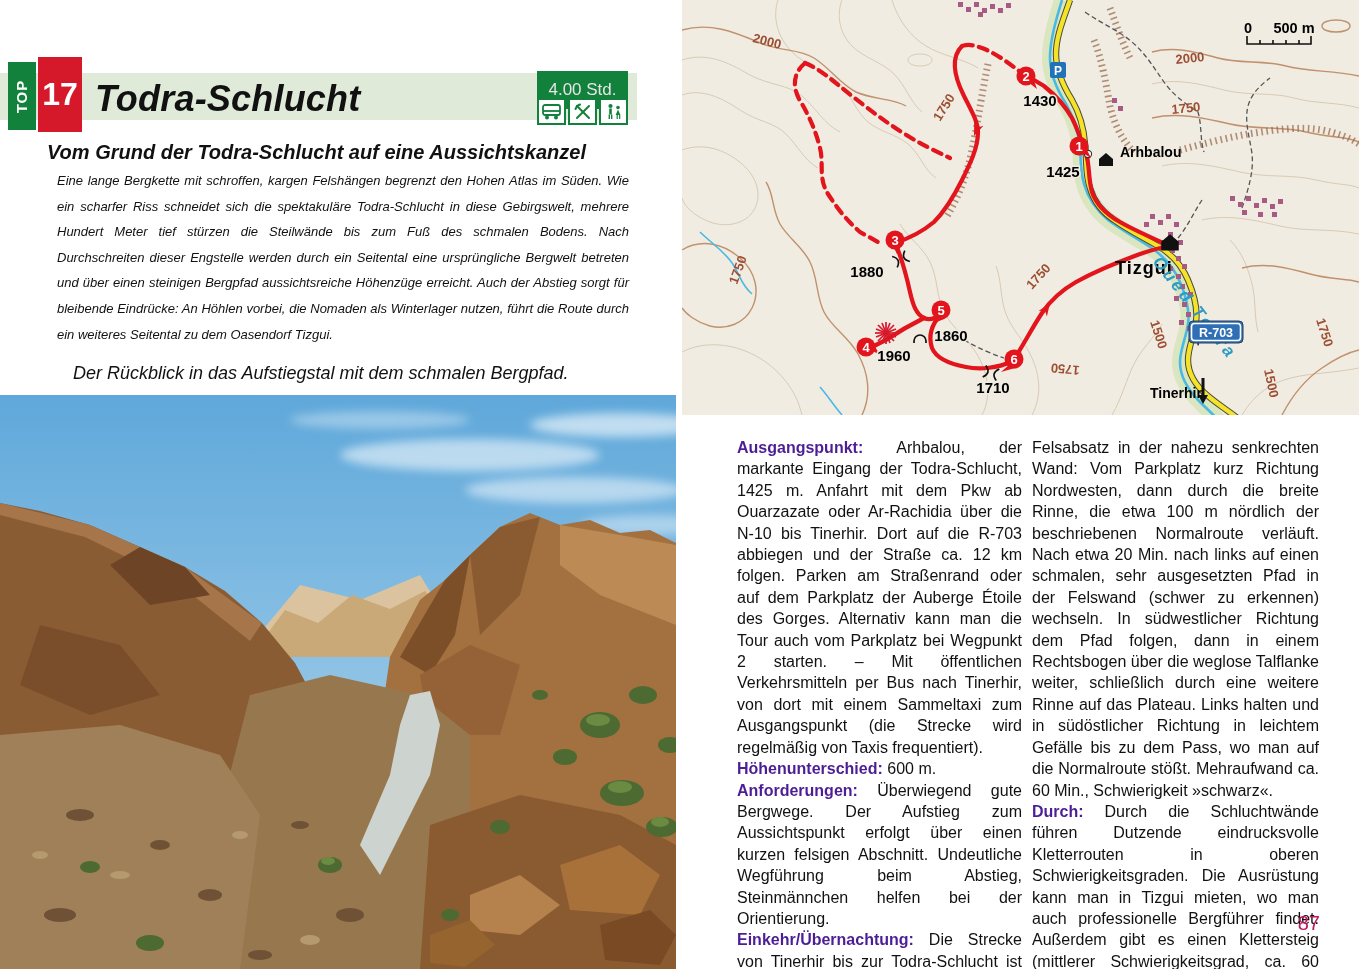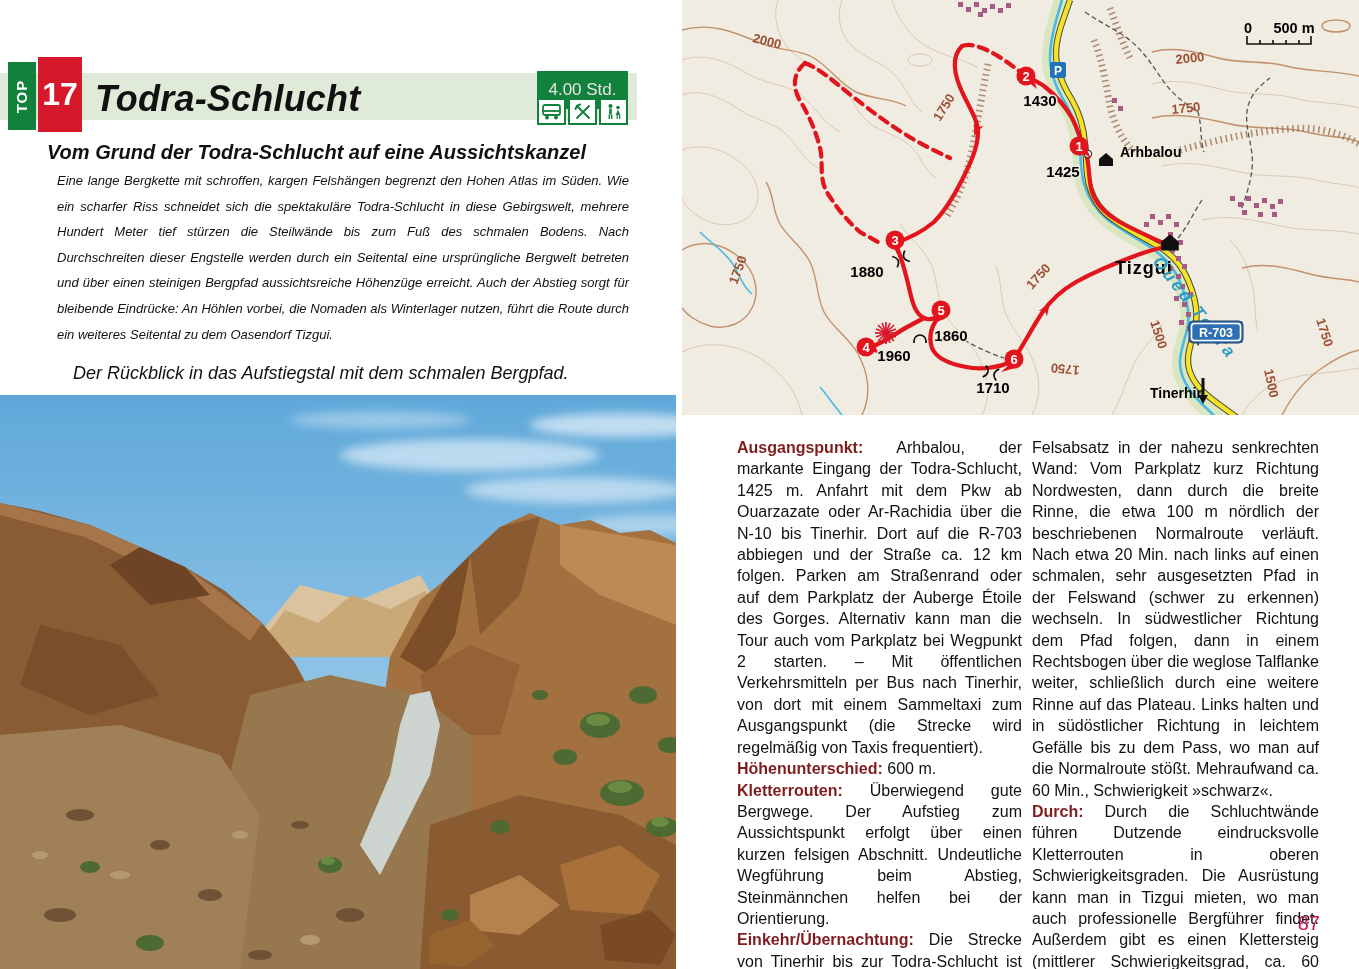--- a/index.html
+++ b/index.html
@@ -30,21 +30,21 @@
   .caption{position:absolute;left:57px;top:363px;width:600px;font-size:18px;
            font-style:italic;margin-left:16px;}
   
   .photo{position:absolute;left:0;top:395px;width:676px;height:574px;}
   .map{position:absolute;left:682px;top:0;width:677px;height:415px;}
   
   .col{position:absolute;top:437px;font-size:16px;line-height:21.4px;text-align:justify;}
   .colL{left:737px;width:285px;}
   .colR{left:1032px;width:287px;}
   .col p{margin:0;}
-  .lbl{color:#7f1d1d;font-weight:bold;}
+  .lbl{color:#4c1d95;font-weight:bold;}
   .lbl:empty{display:none;}
   .pageno{position:absolute;left:1270px;top:912px;width:50px;text-align:right;
           font-size:20px;color:#be185d;}
   
   text{font-family:"Liberation Sans",sans-serif;}
   .halo{paint-order:stroke;stroke:#f1ece2;stroke-width:3px;fill:#000;
         font-weight:bold;font-size:15px;}
   .ctl{fill:#9c4f33;font-weight:bold;font-size:13px;}
   .wpn{fill:#fff;font-weight:bold;font-size:13px;text-anchor:middle;}
   .place{font-weight:bold;fill:#000;}
@@ -409,21 +409,21 @@
         <text x="566" y="33" text-anchor="middle" font-weight="bold" font-size="14.5">0</text>
         <text x="612" y="33" text-anchor="middle" font-weight="bold" font-size="14.5">500 m</text>
         <path d="M565,36 L565,44 L629,44 L629,36 M578,44 L578,40 M591,44 L591,40 M604,44 L604,40 M617,44 L617,40" fill="none" stroke="#111" stroke-width="1.6"></path>
       </g>
     </svg>
   </div>
 
   <div class="col colL">
     <p><span class="lbl">Ausgangspunkt:</span><span> Arhbalou, der markante Eingang der Todra-Schlucht, 1425 m. Anfahrt mit dem Pkw ab Ouarzazate oder Ar-Rachidia über die N-10 bis Tinerhir. Dort auf die R-703 abbiegen und der Straße ca. 12 km folgen. Parken am Straßenrand oder auf dem Parkplatz der Auberge Étoile des Gorges. Alternativ kann man die Tour auch vom Parkplatz bei Wegpunkt 2 starten. – Mit öffentlichen Verkehrsmitteln per Bus nach Tinerhir, von dort mit einem Sammeltaxi zum Ausgangspunkt (die Strecke wird regelmäßig von Taxis frequentiert).</span></p>
     <p><span class="lbl">Höhenunterschied:</span><span> 600 m.</span></p>
-    <p><span class="lbl">Kletterrouten:</span><span> Überwiegend gute Bergwege. Der Aufstieg zum Aussichtspunkt erfolgt über einen kurzen felsigen Abschnitt. Undeutliche Wegführung beim Abstieg, Steinmännchen helfen bei der Orientierung.</span></p>
+    <p><span class="lbl">Anforderungen:</span><span> Überwiegend gute Bergwege. Der Aufstieg zum Aussichtspunkt erfolgt über einen kurzen felsigen Abschnitt. Undeutliche Wegführung beim Abstieg, Steinmännchen helfen bei der Orientierung.</span></p>
     <p><span class="lbl">Einkehr/Übernachtung:</span><span> Die Strecke von Tinerhir bis zur Todra-Schlucht ist von zahlreichen Hotels und Auberges verschiedener Kategorien flankiert.</span></p>
 
   </div>
   <div class="col colR">
     <p><span>Felsabsatz in der nahezu senkrechten Wand: Vom Parkplatz kurz Richtung Nordwesten, dann durch die breite Rinne, die etwa 100 m nördlich der beschriebenen Normalroute verläuft. Nach etwa 20 Min. nach links auf einen schmalen, sehr ausgesetzten Pfad in der Felswand (schwer zu erkennen) wechseln. In südwestlicher Richtung dem Pfad folgen, dann in einem Rechtsbogen über die weglose Talflanke weiter, schließlich durch eine weitere Rinne auf das Plateau. Links halten und in südöstlicher Richtung in leichtem Gefälle bis zu dem Pass, wo man auf die Normalroute stößt. Mehraufwand ca. 60 Min., Schwierigkeit »schwarz«.</span></p>
     <p><span class="lbl">Durch:</span><span> Durch die Schluchtwände führen Dutzende eindrucksvolle Kletterrouten in oberen Schwierigkeitsgraden. Die Ausrüstung kann man in Tizgui mieten, wo man auch professionelle Bergführer findet. Außerdem gibt es einen Klettersteig (mittlerer Schwierigkeitsgrad, ca. 60 Min.).</span></p>
 
   </div>
 
   <div class="pageno">87</div>

